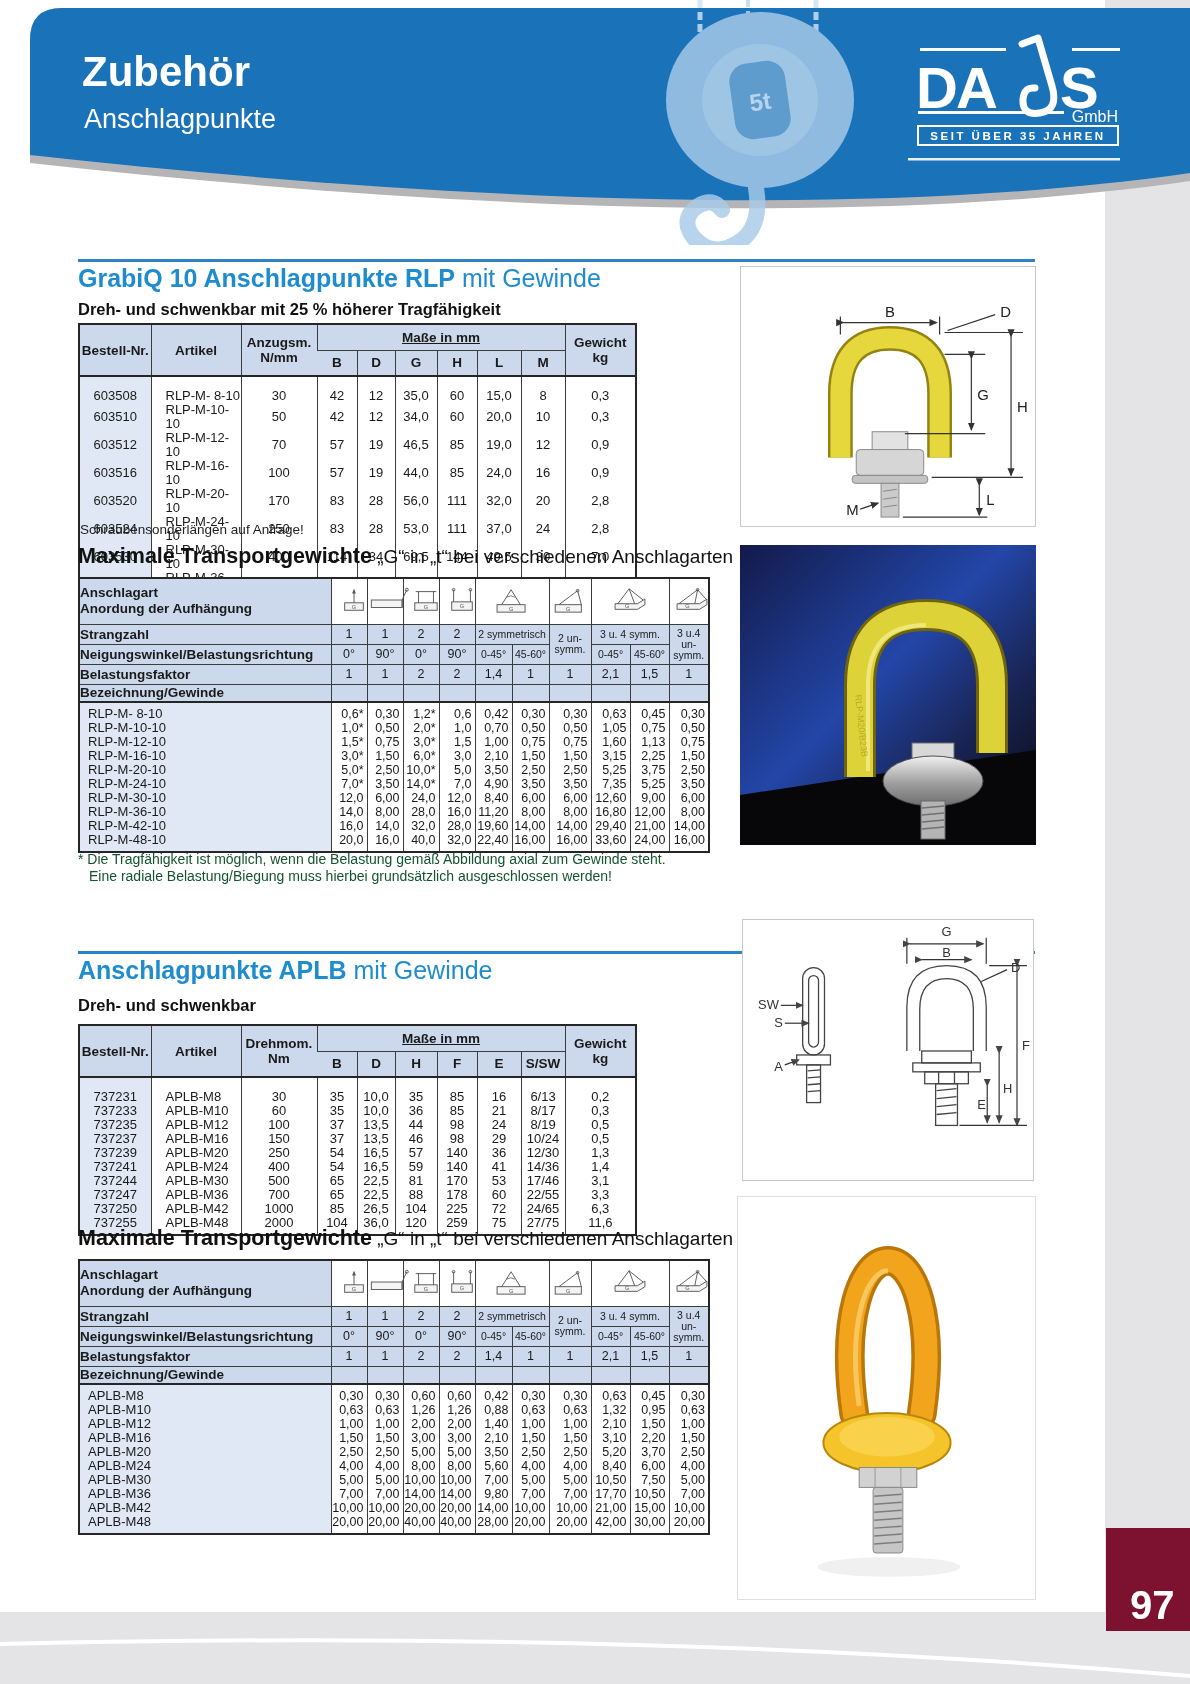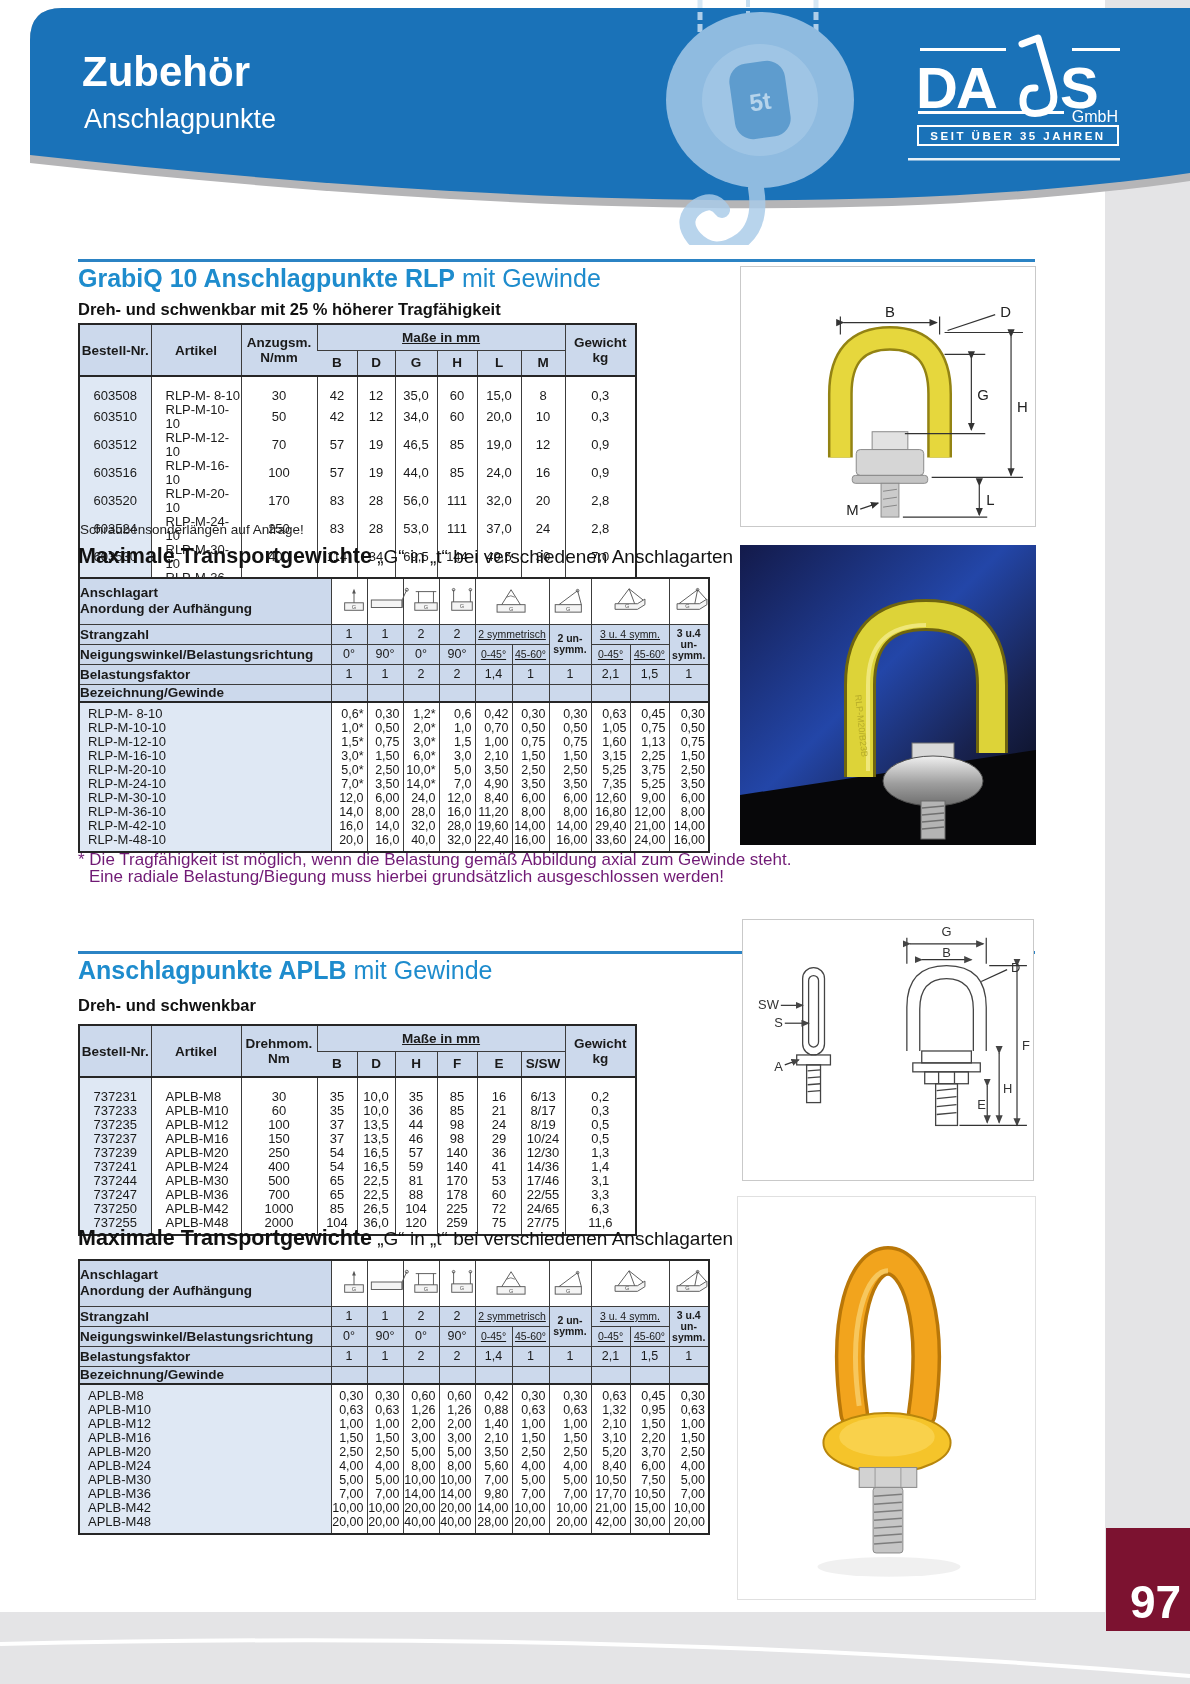--- a/index.html
+++ b/index.html
@@ -5,33 +5,33 @@
   html,body{margin:0;padding:0;background:#9a9a9c;}
   *{box-sizing:border-box;}
   .page{position:relative;width:1190px;height:1684px;background:#ffffff;overflow:hidden;
         font-family:"Liberation Sans",sans-serif;color:#1a1a1a;margin:0 auto;}
   .right-strip{position:absolute;left:1105px;top:0;width:85px;height:1684px;background:#e4e4e6;}
   .bottom-strip{position:absolute;left:0;top:1612px;width:1190px;height:72px;background:#e4e4e6;}
   .bottom-line{position:absolute;left:0;top:1600px;width:1190px;height:84px;}
   .header-svg{position:absolute;left:0;top:0;width:1190px;height:245px;z-index:3;}
   .pagenum-box{position:absolute;left:1106px;top:1528px;width:84px;height:103px;background:#7c1230;
                z-index:4;display:flex;align-items:flex-end;padding:0 0 6px 24px;}
-  .pagenum-box span{color:#fff;font-size:46px;font-weight:bold;line-height:1;}
+  .pagenum-box span{color:#fff;font-size:40px;font-weight:bold;line-height:1;}
   .rule{position:absolute;left:78px;width:957px;height:3px;background:#2b83c4;}
   .rule1{top:259px;} .rule2{top:951px;}
   .sec-title{position:absolute;left:78px;font-size:25px;color:#1e8ccd;white-space:nowrap;}
   .sec-title b{font-weight:bold;}
   .sec1-h{top:264px;} .sec2-h{top:956px;}
   .sec-sub{position:absolute;left:78px;font-size:16.5px;font-weight:bold;color:#111;}
   .sec1-sub{top:300px;} .sec2-sub{top:996px;}
   .trans-h{position:absolute;left:78px;font-size:19px;color:#111;white-space:nowrap;}
   .trans-h b{font-size:21.5px;font-weight:bold;}
   .trans1-h{top:544px;} .trans2-h{top:1226px;}
   .note{position:absolute;left:80px;top:522px;font-size:13.5px;color:#222;}
-  .footnote{position:absolute;left:78px;top:851px;font-size:17px;color:#701a75;line-height:17px;}
+  .footnote{position:absolute;left:78px;top:851px;font-size:14px;color:#14532d;line-height:17px;}
   .footnote .l2{padding-left:11px;}
 
   
   .dims-table{position:absolute;left:78px;border-collapse:collapse;table-layout:fixed;width:557px;
               border:2px solid #262626;background:#fff;}
   .t1{top:323px;} .t3{top:1024px;}
   .dims-table th,.dims-table td{border-left:1px solid #3c3c3c;padding:0;}
   .dims-table th:first-child,.dims-table td:first-child{border-left:none;}
   .dims-table thead th{background:#ccd9ec;font-size:13.5px;font-weight:bold;height:26px;
                        vertical-align:middle;text-align:center;line-height:15px;}
@@ -49,22 +49,22 @@
   .t2{top:577px;} .t4{top:1259px;}
   .trans-table th,.trans-table td{border-left:1px solid #3c3c3c;padding:0;}
   .trans-table th:first-child,.trans-table td:first-child{border-left:none;}
   .trans-table thead th{background:#ccd9ec;font-weight:normal;text-align:center;vertical-align:middle;
                         border-bottom:1px solid #3c3c3c;font-size:12.5px;}
   .trans-table thead th.lbl{text-align:left;padding-left:0;font-weight:bold;font-size:13.5px;
                             border-right:1px solid #3c3c3c;}
   .trans-table .picto-row th{height:46px;}
   .trans-table .picto-row th.pic{background:#fff;}
   .trans-table .hrow th{height:20px;}
-  .trans-table th.small{font-size:10.5px;text-decoration:underline;}
-  .trans-table th.twol{font-size:10.5px;line-height:11px;font-weight:bold;}
+  .trans-table th.small{font-size:10.5px;}
+  .trans-table th.twol{font-size:10.5px;line-height:11px;}
   .trans-table .bez th{height:18px;}
   .trans-table tbody{border-top:2px solid #262626;}
   .trans-table tbody td{font-size:12.5px;height:14px;line-height:14px;text-align:right;padding-right:3px;}
   .trans-table tbody tr:first-child td{padding-top:4px;}
   .trans-table tbody tr:last-child td{padding-bottom:4px;}
   .trans-table tbody td.first{background:#dfe8f4;text-align:left;padding-left:8px;font-size:13px;}
   .picto-lines{line-height:16px;}
 
   
   .imgbox{position:absolute;background:#fff;}

